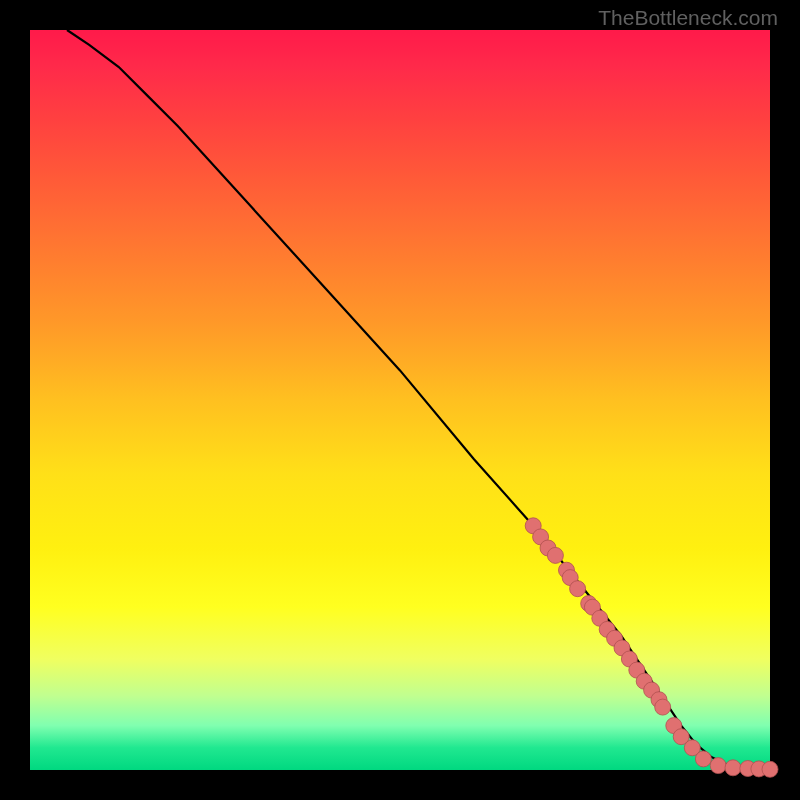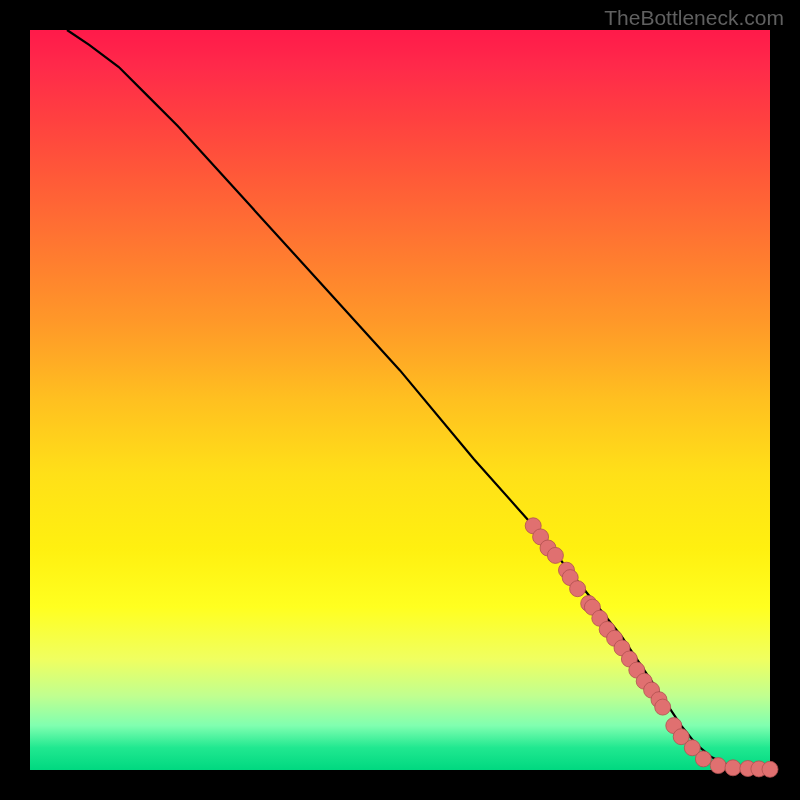--- a/index.html
+++ b/index.html
@@ -38,21 +38,21 @@
       #f0ff60 85%,
       #c0ff90 90%,
       #80ffb0 94%,
       #20e890 97%,
       #00d880 100%
     );
   }
   .attribution {
     position: absolute;
     top: 6px;
-    right: 16px;
+    right: 22px;
     color: #606060;
     font-size: 21px;
     font-weight: 500;
   }
   svg.overlay {
     position: absolute;
     left: 0;
     top: 0;
     width: 740px;
     height: 740px;

